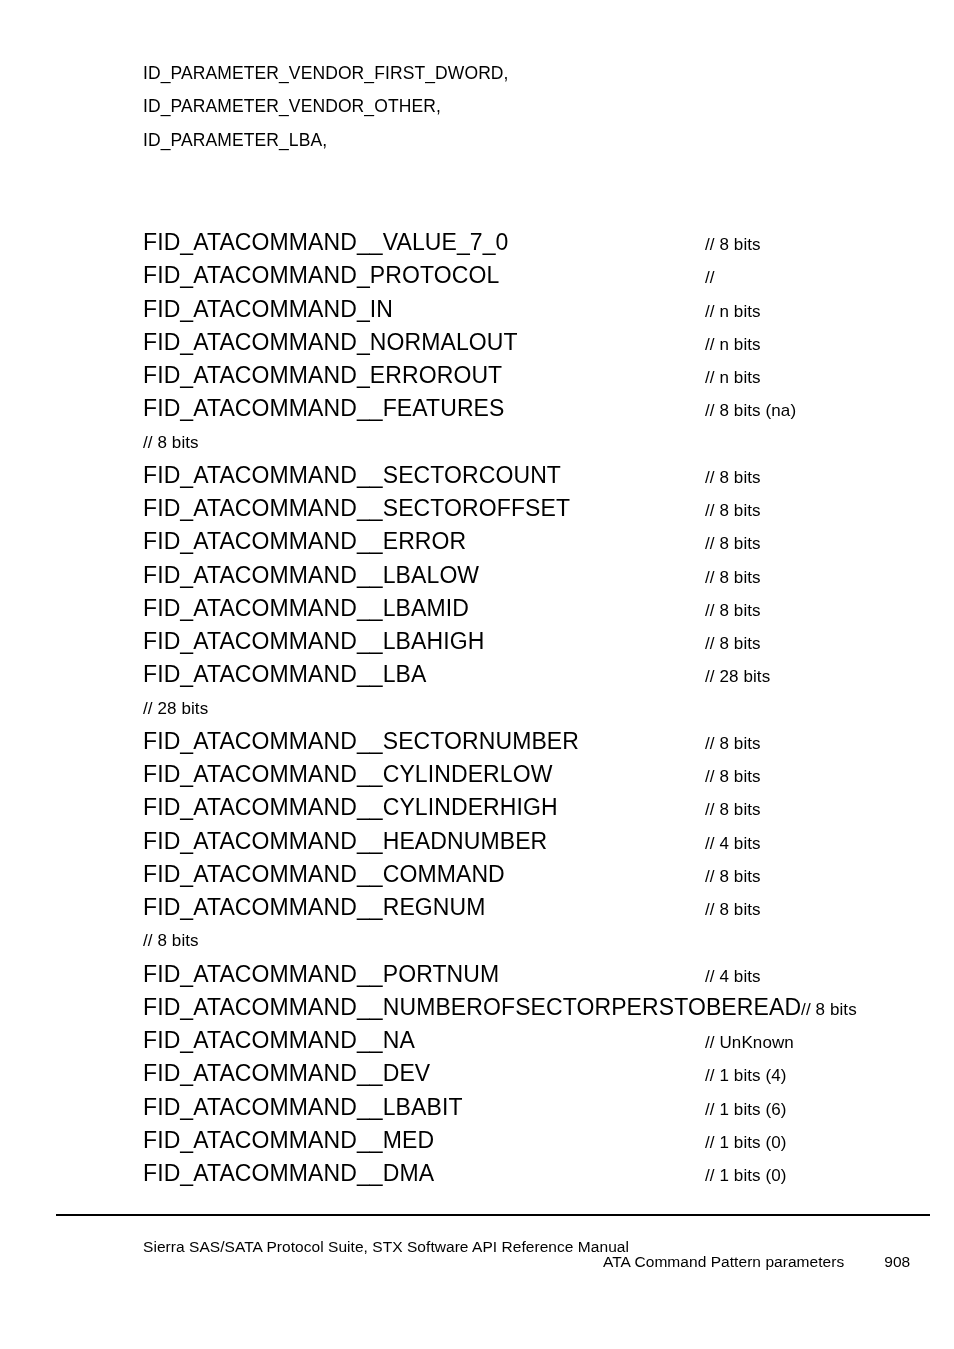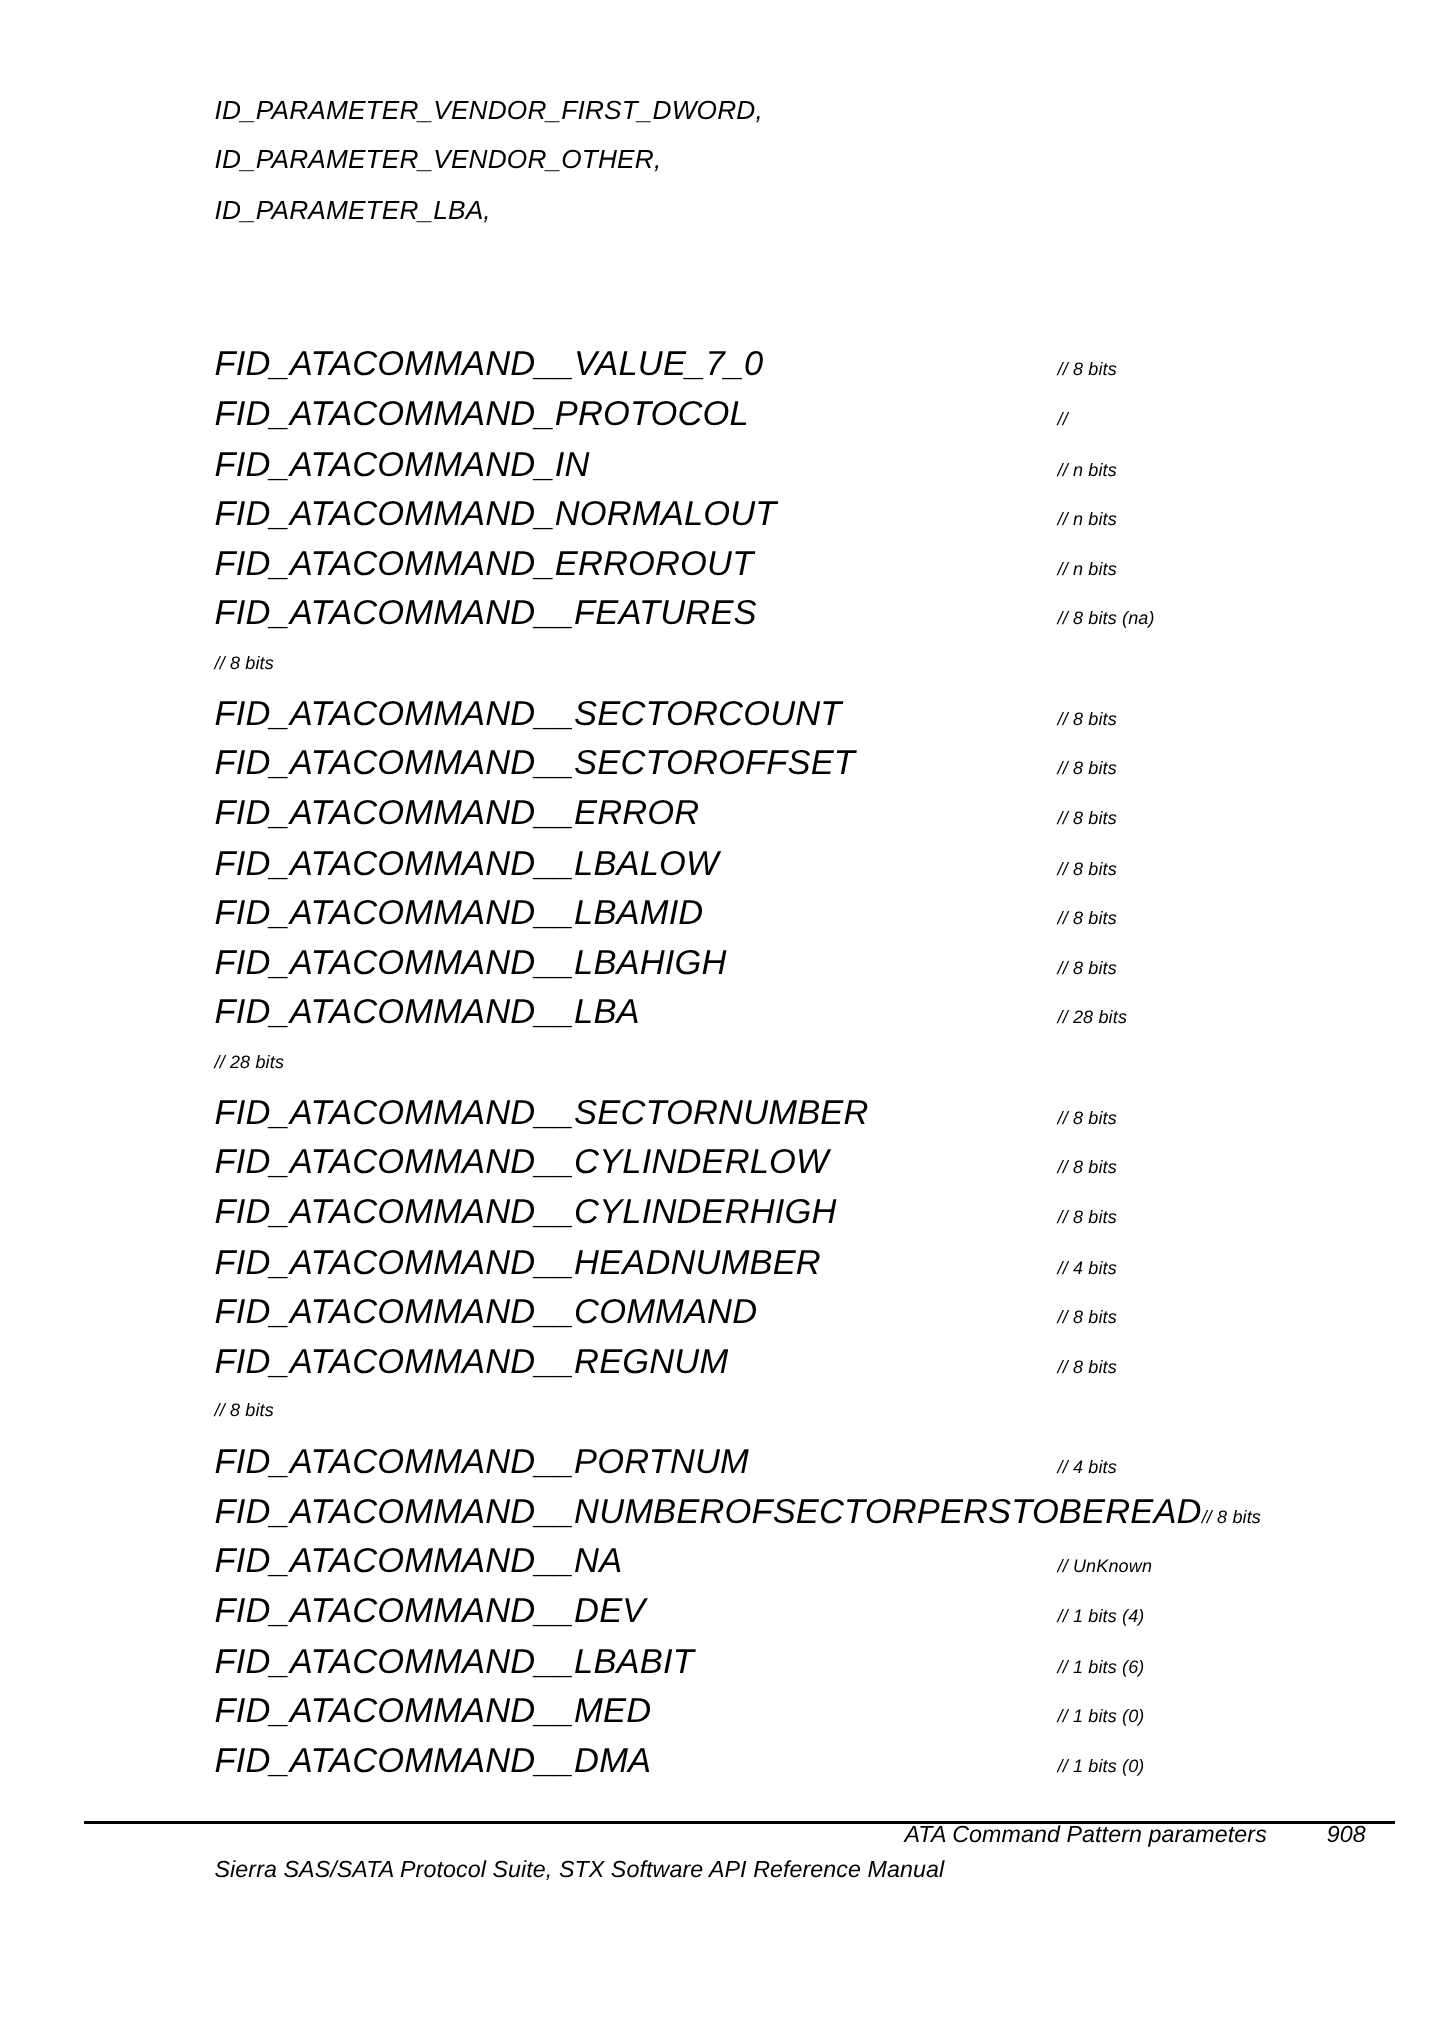--- a/index.html
+++ b/index.html
@@ -13,21 +13,20 @@
     position: relative;
     font-family: "Liberation Sans", sans-serif;
     color: #000000;
     overflow: hidden;
   }
   .page {
     position: absolute;
     left: 0; top: 0;
     width: 954px;
     height: 1349px;
-    font-style: italic;
   }
   
   .enum-block {
     position: absolute;
     left: 143px;
     top: 57px;
     width: 760px;
   }
   .enum-line {
     font-size: 17.5px;
@@ -49,21 +48,21 @@
     line-height: 33.25px;
   }
   .field-name {
     flex: 0 0 562px;
     font-size: 23px;
     letter-spacing: 0.1px;
     white-space: pre;
   }
   .field-comment {
     flex: 0 0 auto;
-    font-size: 12px;
+    font-size: 17px;
     letter-spacing: 0.1px;
     white-space: pre;
     text-align: center;
   }
   
   .footer-rule {
     position: absolute;
     left: 56px;
     top: 1214px;
     width: 874px;
@@ -74,21 +73,21 @@
     position: absolute;
     left: 143px;
     top: 1238px;
     font-size: 15.5px;
     letter-spacing: 0.05px;
     white-space: pre;
   }
   .footer-right {
     position: absolute;
     left: 603px;
-    top: 1215px;
+    top: 1253px;
     width: 300px;
     display: flex;
     align-items: baseline;
     font-size: 15.5px;
     letter-spacing: 0.05px;
     white-space: pre;
   }
   .footer-section {
     flex: 0 0 auto;
   }

